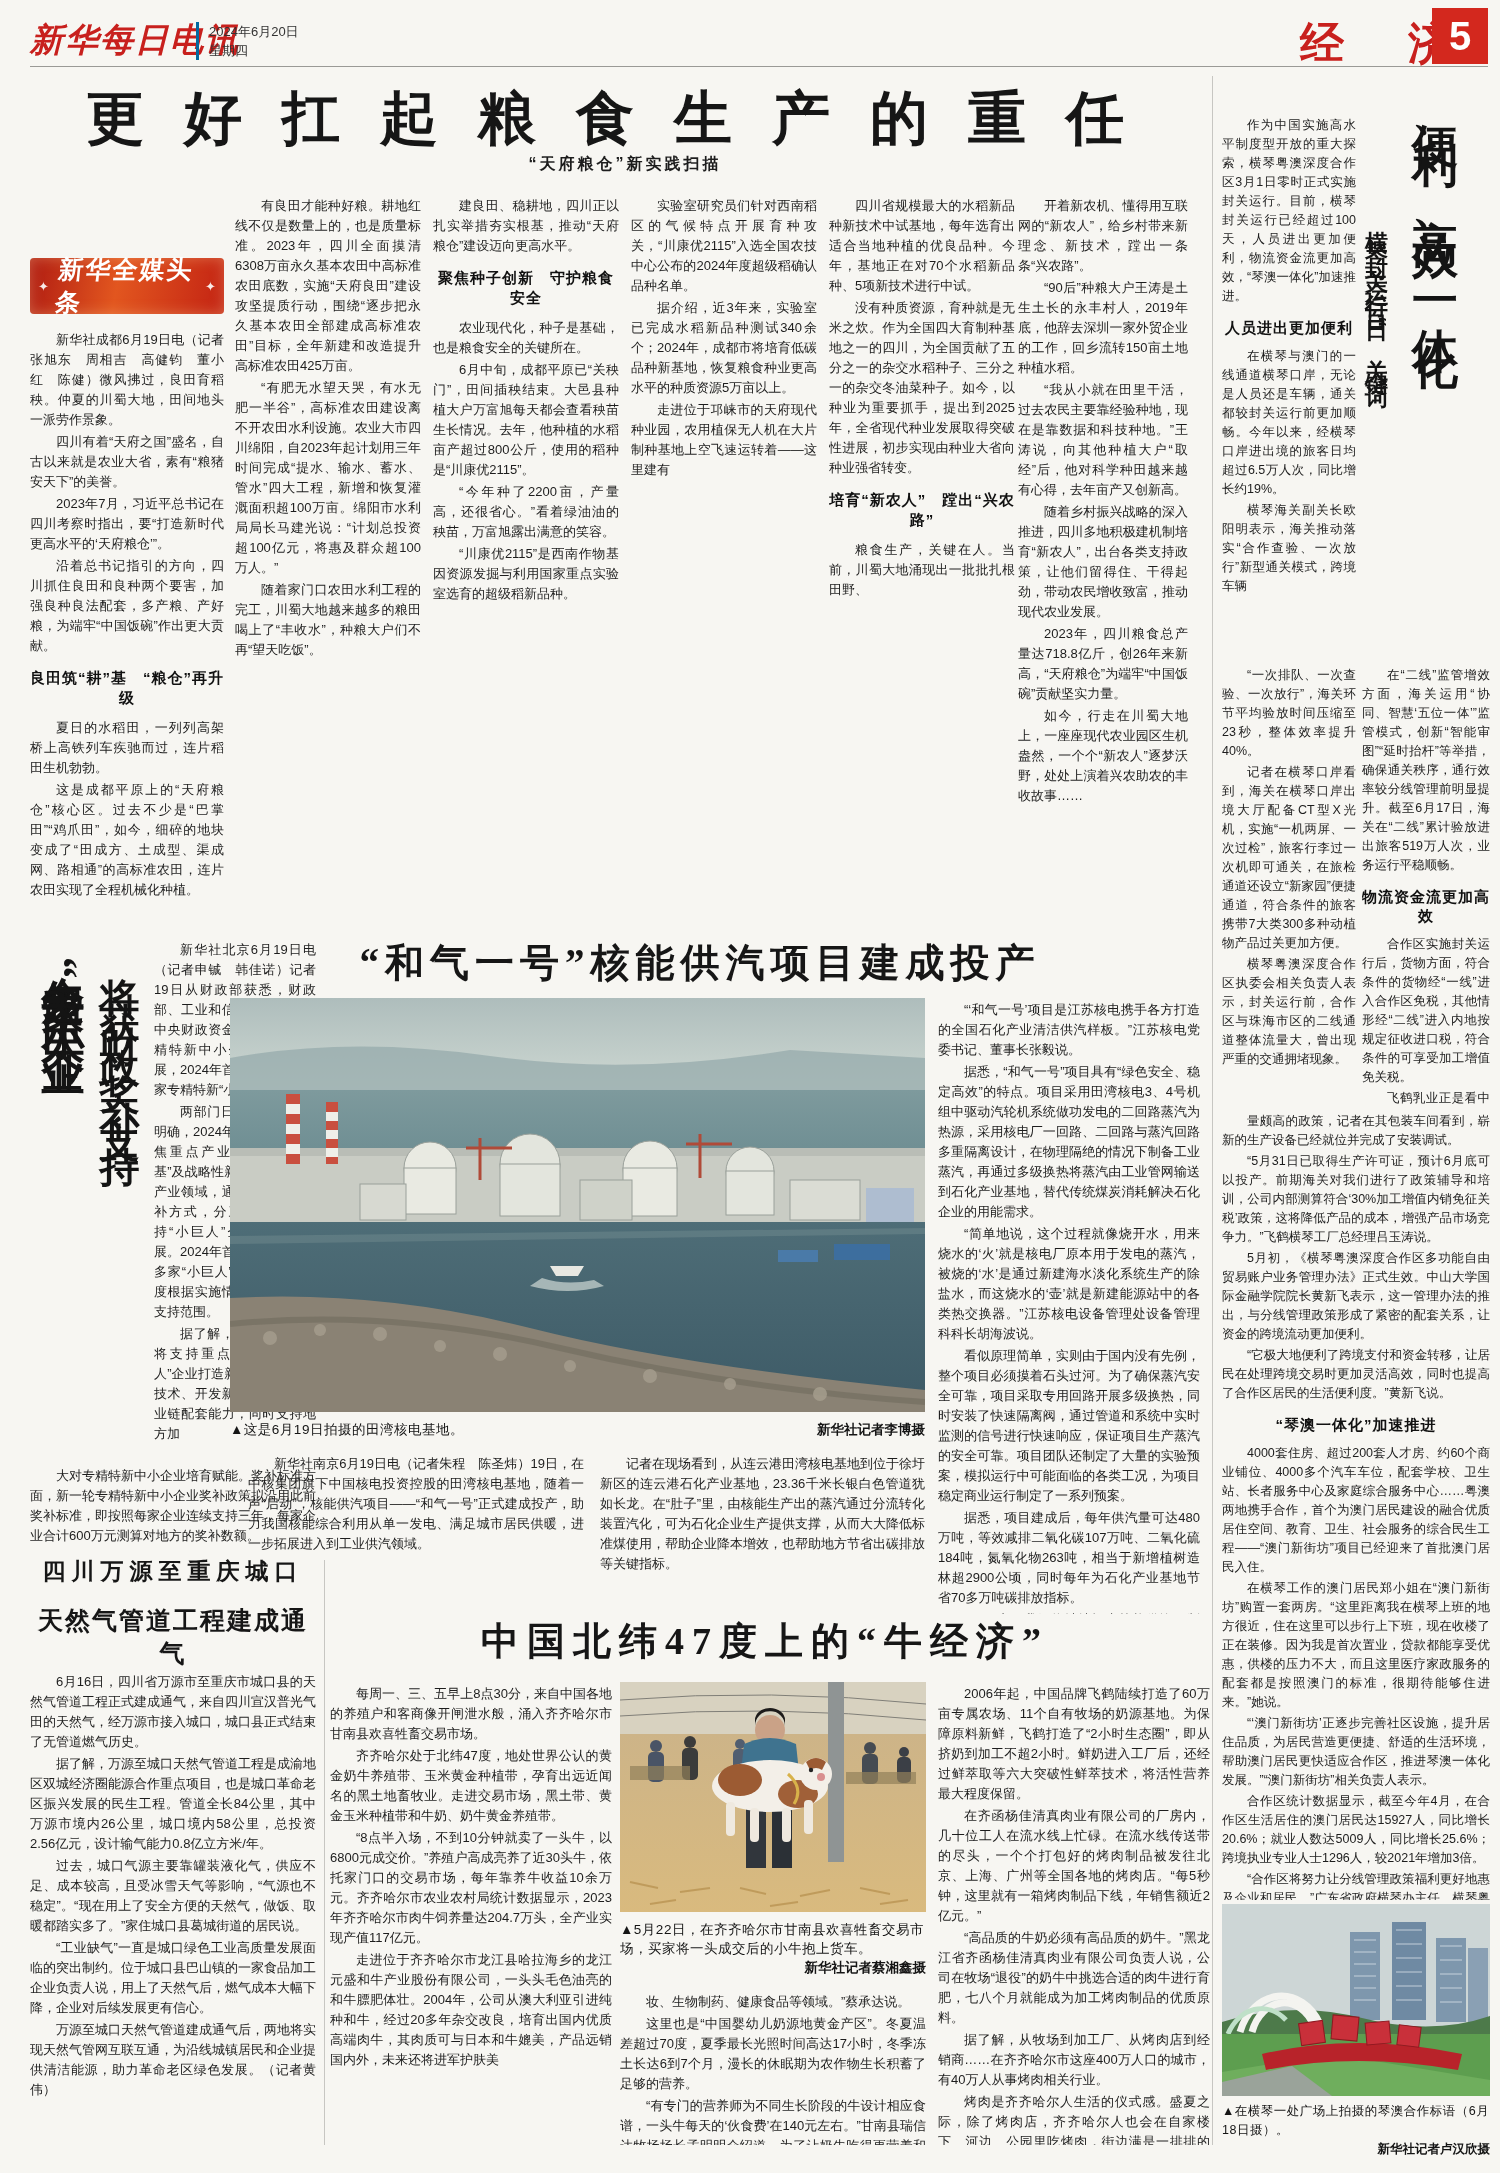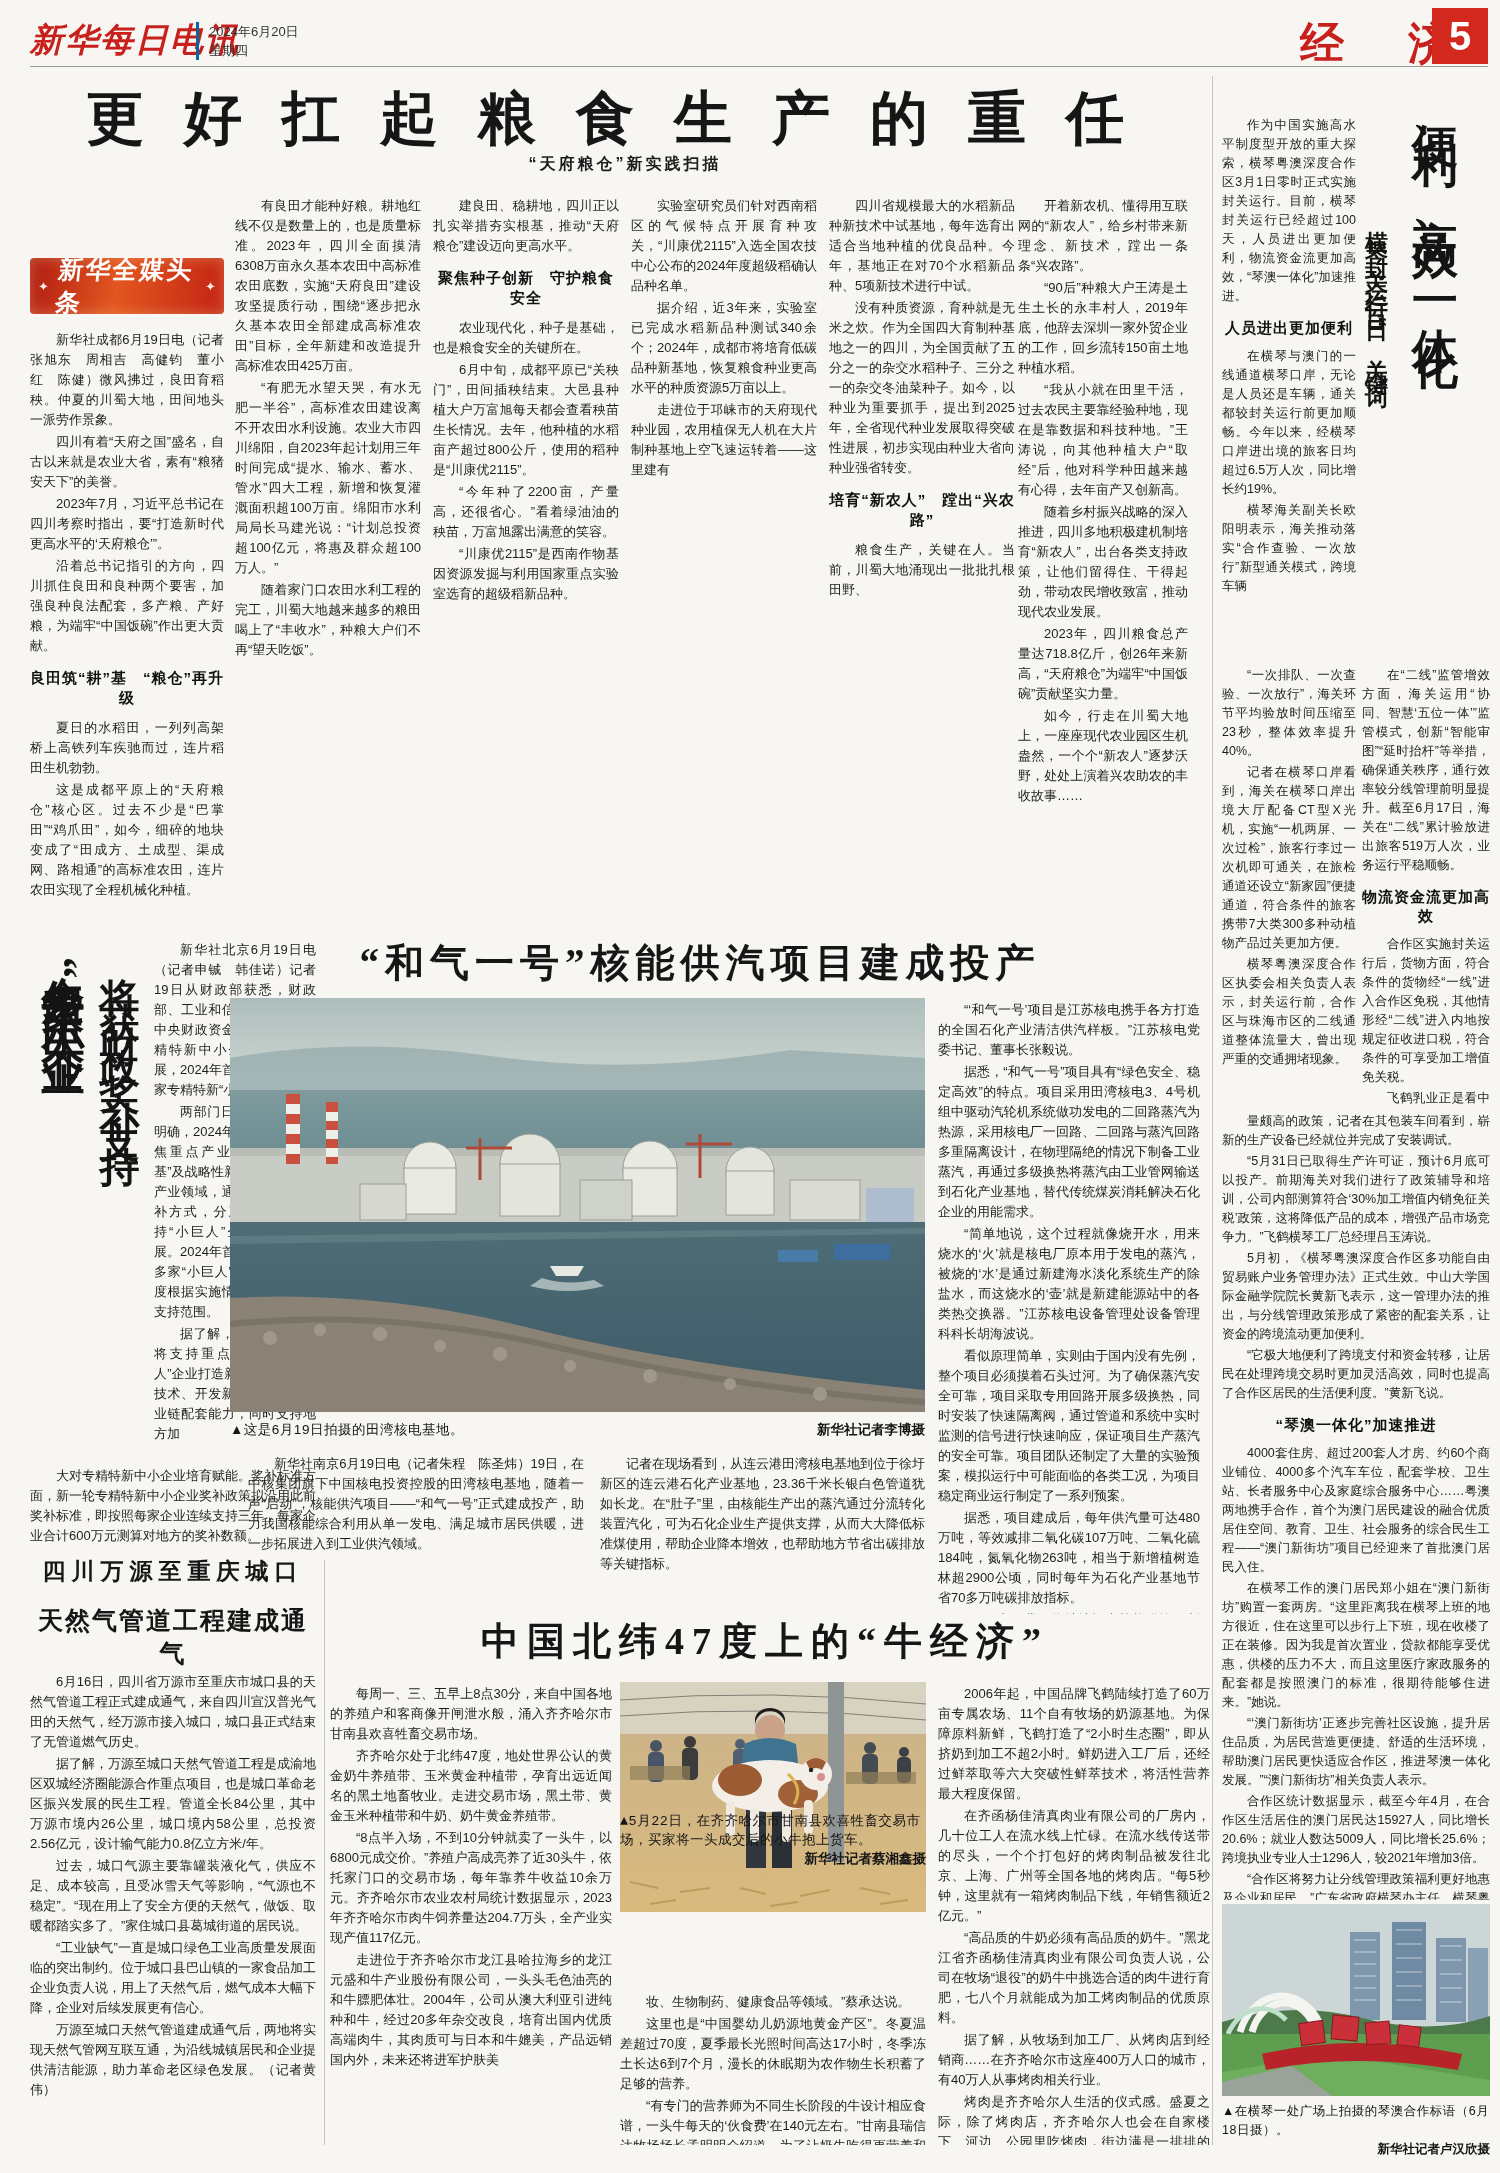--- a/index.html
+++ b/index.html
@@ -299,21 +299,21 @@
         <rect x="162" y="126" width="9" height="34" rx="4"></rect>
         <rect x="184" y="118" width="9" height="34" rx="4"></rect>
       </g>
     <path d="M168,92 q16,14 6,30" stroke="#d8b24a" stroke-width="3" fill="none"></path>
 
     <g stroke="#b99453" stroke-width="2" opacity=".8">
       <path d="M10,200 l28,6 M60,210 l30,-4 M120,206 l26,6 M180,214 l30,-6 M240,206 l30,6 M30,222 l26,-4 M150,224 l28,-4 M260,222 l28,-4" fill="none"></path>
     </g>
   </svg>
 </div>
-<div class="abs cap" style="left:620px;top:1812px;width:306px;flex-direction:column;font-family:Liberation Mono, monospace;">
+<div class="abs cap" style="left:620px;top:1920px;width:306px;flex-direction:column;">
   <span class="ctext">▲5月22日，在齐齐哈尔市甘南县欢喜牲畜交易市场，买家将一头成交后的小牛抱上货车。</span>
   <span class="credit" style="align-self:flex-end;">新华社记者蔡湘鑫摄</span>
 </div>
 <div class="abs col" style="left:620px;top:1992px;width:306px;height:153px;">
     <p>妆、生物制药、健康食品等领域。”蔡承达说。</p>
     <p>这里也是“中国婴幼儿奶源地黄金产区”。冬夏温差超过70度，夏季最长光照时间高达17小时，冬季冻土长达6到7个月，漫长的休眠期为农作物生长积蓄了足够的营养。</p>
     <p>“有专门的营养师为不同生长阶段的牛设计相应食谱，一头牛每天的‘伙食费’在140元左右。”甘南县瑞信达牧场场长孟明明介绍道，为了让奶牛吃得更营养和新鲜，企业确保青贮从田间装车结束到牧场入库的时间不超过6小时。</p>
   </div>
 <div class="abs col" style="left:938px;top:1684px;width:272px;height:461px;">
     <p>2006年起，中国品牌飞鹤陆续打造了60万亩专属农场、11个自有牧场的奶源基地。为保障原料新鲜，飞鹤打造了“2小时生态圈”，即从挤奶到加工不超2小时。鲜奶进入工厂后，还经过鲜萃取等六大突破性鲜萃技术，将活性营养最大程度保留。</p>

